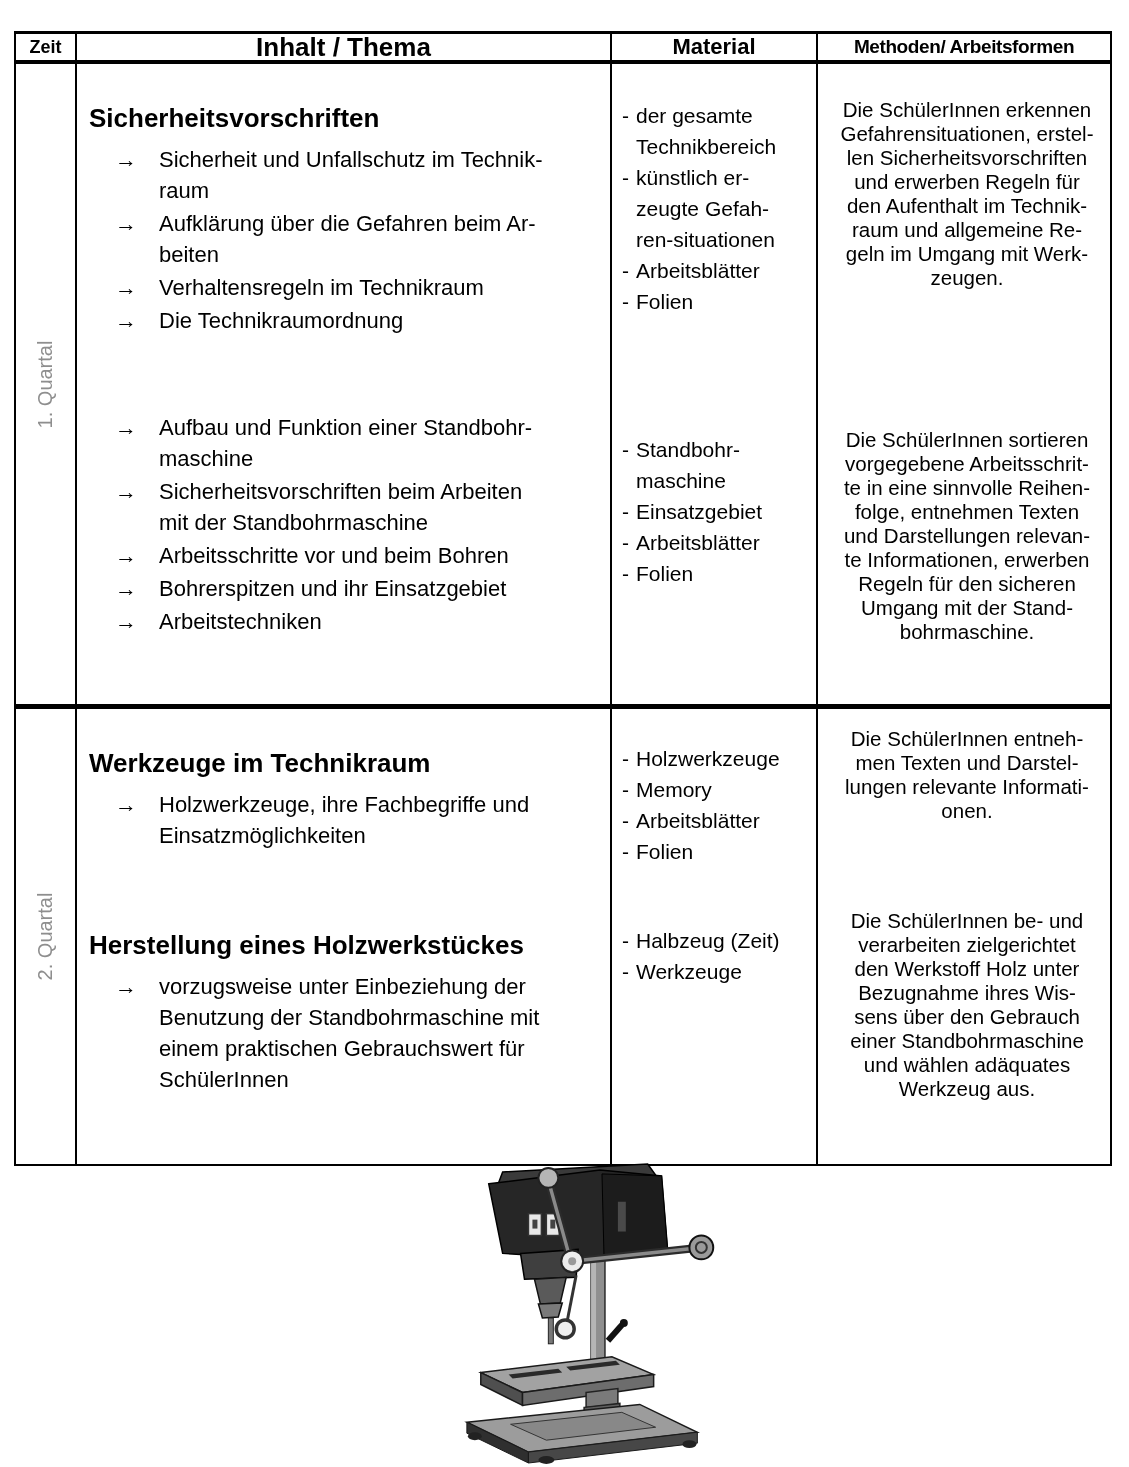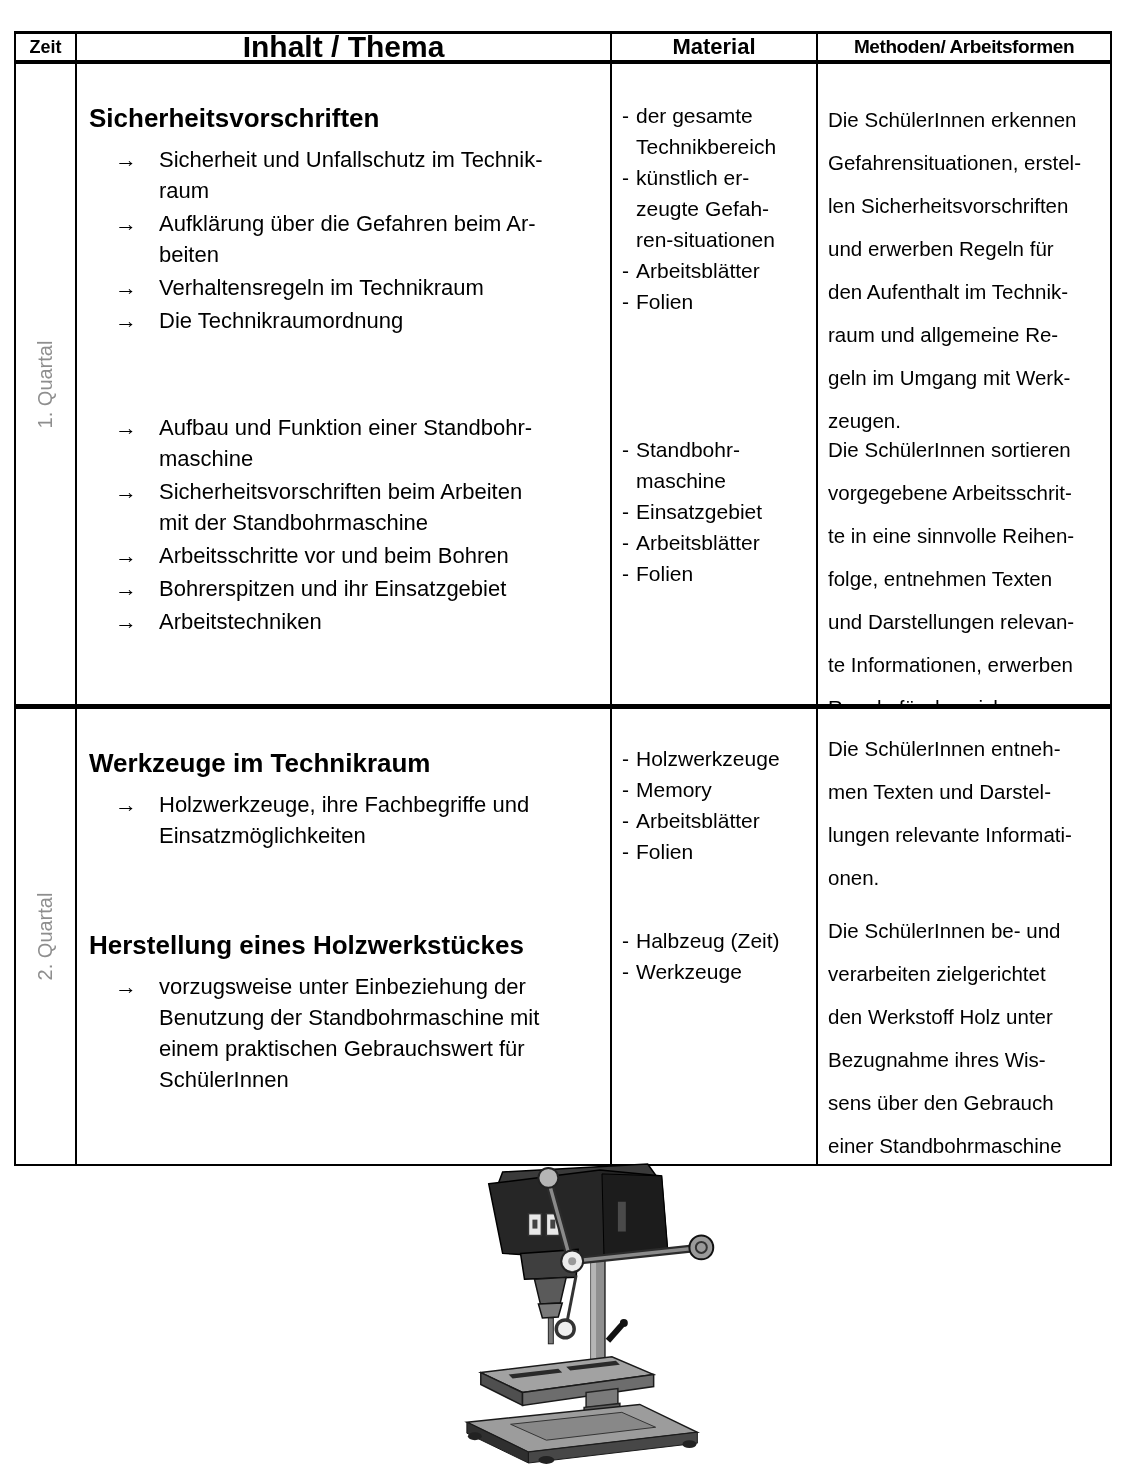--- a/index.html
+++ b/index.html
@@ -20,21 +20,21 @@
     margin-top:9px;
   }
   .cell { box-sizing:border-box; border-right:2px solid #000; overflow:hidden; }
   .lastcol { border-right:none; }
   .hcell {
     border-bottom:4px solid #000;
     display:flex; align-items:center; justify-content:center;
     font-weight:bold;
   }
   .h-zeit { font-size:18px; }
-  .h-inhalt { font-size:30px; }
+  .h-inhalt { font-size:26px; }
   .h-material { font-size:22px; }
   .h-methoden { font-size:19px; letter-spacing:-0.4px; }
   .r1 { border-bottom:5px solid #000; }
   .r2 { border-bottom:none; }
 
   .zeit-cell { display:flex; align-items:center; justify-content:center; }
   .zeit-label {
     transform:rotate(-90deg); white-space:nowrap;
     color:#8e8e8e; font-size:20px;
   }
@@ -52,21 +52,21 @@
   .r2.material-cell { padding-top:34px; }
   .material-cell .blk1-r1 { height:334px; }
   .material-cell .blk1-r2 { height:182px; }
   ul.dashes { list-style:none; margin:0; padding:0; }
   ul.dashes li { display:flex; line-height:31px; }
   ul.dashes .d { flex:0 0 14px; }
   ul.dashes .t { white-space:pre-line; flex:1; }
 
   .methoden-cell { padding:34px 4px 0 10px; font-size:20.5px; }
   .r2.methoden-cell { padding-top:18px; }
-  .methoden-cell p { margin:0; white-space:pre-line; line-height:43px; }
+  .methoden-cell p { margin:0; white-space:pre-line; line-height:24px;text-align:center; }
   .methoden-cell .blk1-r1 { height:330px; }
   .methoden-cell .blk1-r2 { height:182px; }
 
   .figure {
     position:absolute; left:450px; top:1162px; width:300px; height:303px;
   }
 </style>
 </head>
 <body>
 

